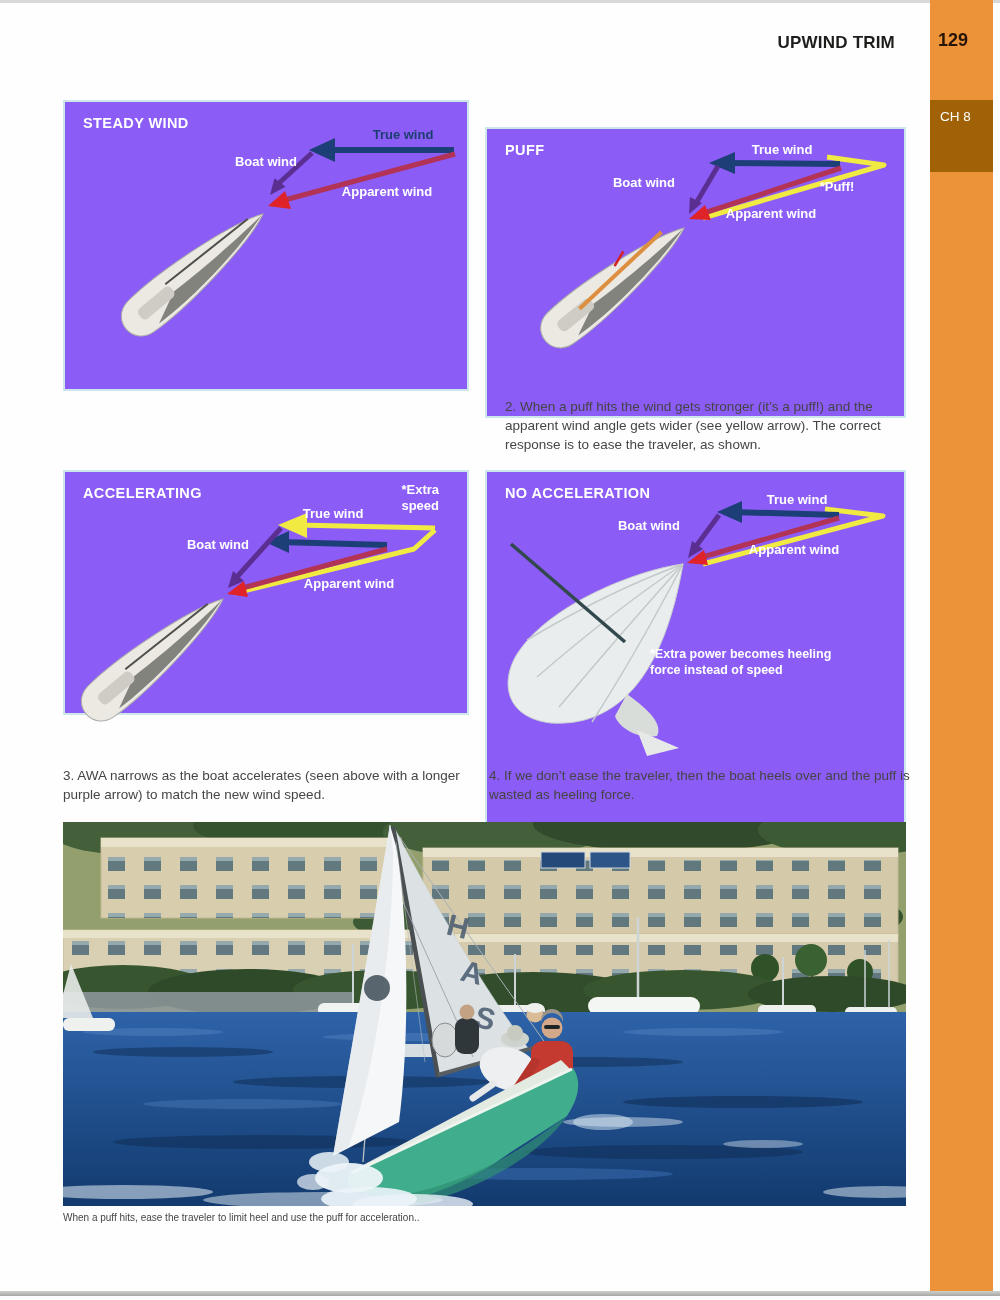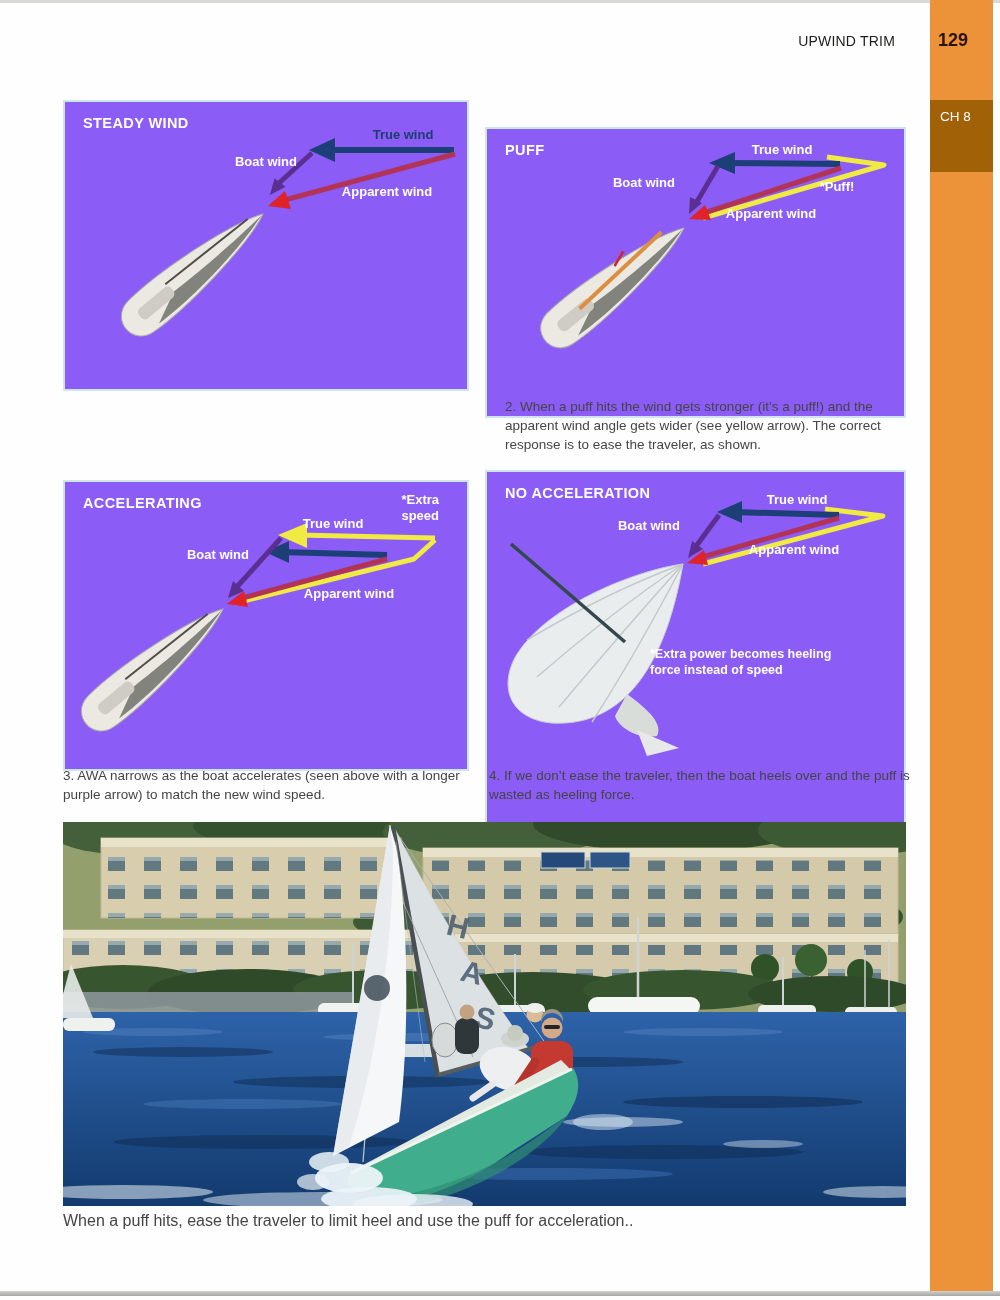--- a/index.html
+++ b/index.html
@@ -5,36 +5,36 @@
   html,body{margin:0;padding:0;background:#ffffff;}
   .page{position:relative;width:1000px;height:1300px;background:#fefefe;overflow:hidden;
         font-family:"Liberation Sans",sans-serif;}
   .edge-top{position:absolute;left:0;top:0;width:1000px;height:3px;background:#d8d8d6;}
   .edge-bottom{position:absolute;left:0;top:1291px;width:1000px;height:5px;
         background:linear-gradient(#cfcfcd,#a6a6a4);}
   .orange-band{position:absolute;left:930px;top:0;width:63px;height:1296px;background:#ec9339;}
   .page-number{position:absolute;left:938px;top:30px;width:50px;font-weight:bold;font-size:18px;color:#271507;}
   .chapter-tab{position:absolute;left:930px;top:100px;width:63px;height:72px;background:#a16207;
         color:#fff;font-weight:normal;font-size:13.5px;box-sizing:border-box;padding:9px 0 0 10px;}
-  .header-title{position:absolute;right:105px;top:33px;font-weight:normal;font-size:14px;
+  .header-title{position:absolute;right:105px;top:33px;font-weight:bold;font-size:17px;
         color:#1d1d1b;letter-spacing:.2px;}
   .panel{position:absolute;background:#8b5cf6;border:2px solid #cde6ec;box-sizing:border-box;}
   .panel-title{position:absolute;top:13px;left:18px;color:#ffffff;font-weight:bold;
         font-size:14.5px;letter-spacing:.4px;}
   .p1{left:63px;top:100px;width:406px;height:291px;}
   .p2{left:485px;top:100px;width:421px;height:291px;margin-top:27px;}
-  .p3{left:63px;top:480px;width:406px;height:291px;}
+  .p3{left:63px;top:470px;width:406px;height:245px;}
   .p4{left:485px;top:470px;width:421px;height:377px;}
   .caption{position:absolute;font-size:13.5px;line-height:1.4;color:#454545;}
   .c1{left:63px;top:398px;width:412px;}
   .c2{left:505px;top:398px;width:424px;}
   .c3{left:63px;top:767px;width:412px;}
   .c4{left:489px;top:767px;width:424px;}
   .photo{position:absolute;left:63px;top:822px;width:843px;height:384px;overflow:hidden;}
-  .photo-caption{position:absolute;left:63px;top:1212px;width:720px;font-size:16px;color:#454545;}
+  .photo-caption{position:absolute;left:63px;top:1212px;width:720px;font-size:10px;color:#454545;}
   svg{display:block;}
   svg text{font-family:"Liberation Sans",sans-serif;font-weight:bold;}
   .lbl{font-size:13px;fill:#ffffff;}
   .lbl-navy{font-size:13px;fill:#1c3e70;}
   .lbl-sm{font-size:12.5px;fill:#ffffff;}
   .sail-letter{font-size:30px;fill:#41566b;opacity:.82;}
 </style>
 </head>
 <body>
 

